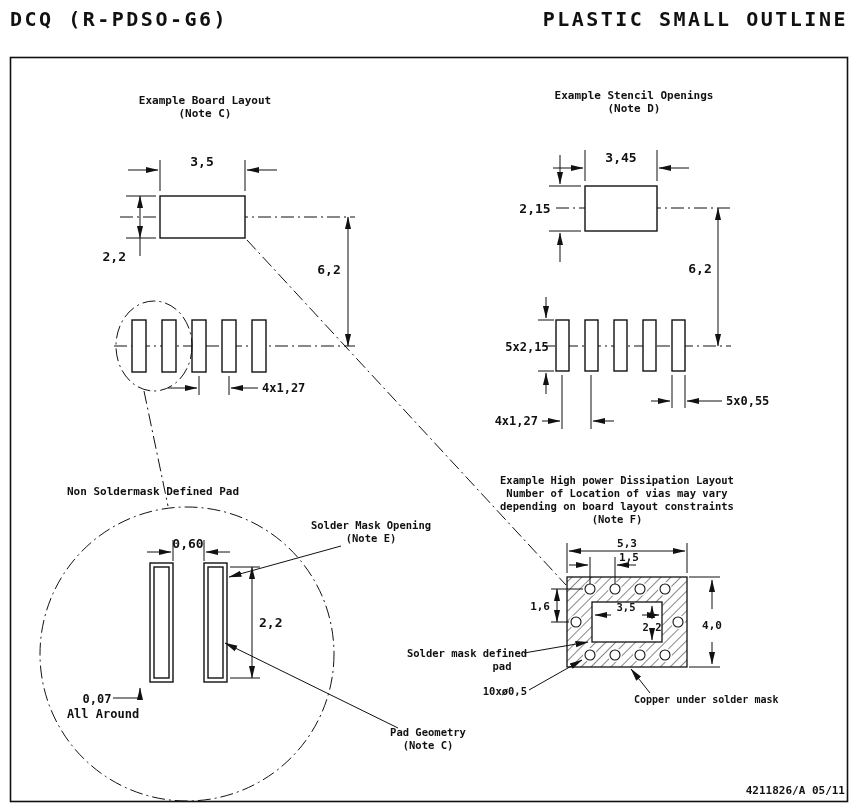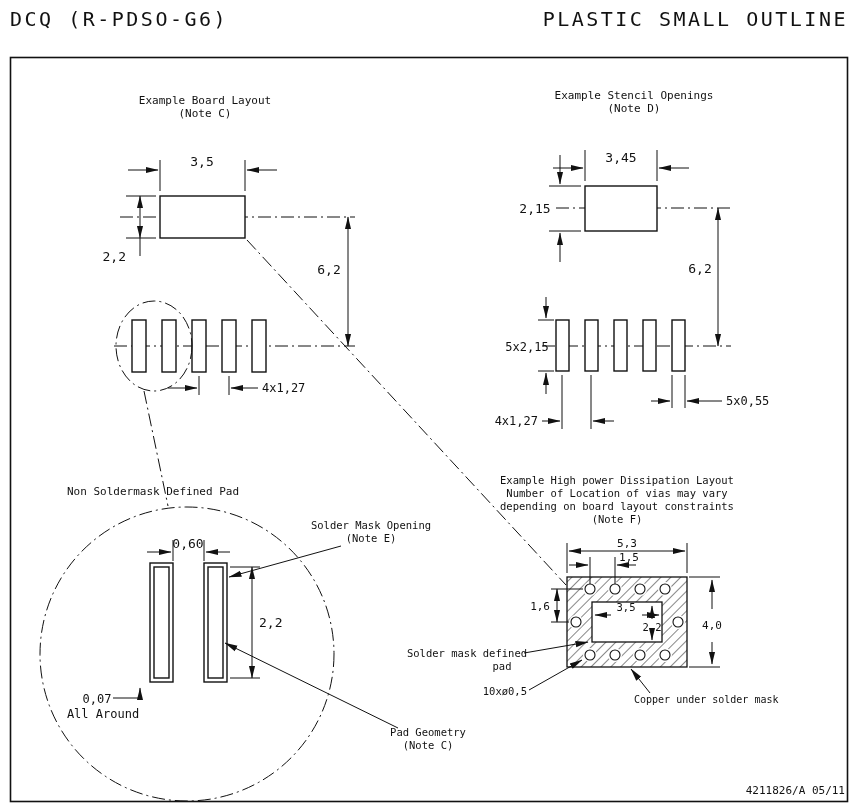--- a/index.html
+++ b/index.html
@@ -1,16 +1,16 @@
 <!DOCTYPE html>
 <html><head>
 <meta charset="utf-8">
 <style>
   html,body { margin:0; padding:0; background:#f4f4f4; }
-  .page { width:858px; height:812px; background:#ffffff; position:relative; margin:0 auto; }
+  .page { width:858px; height:812px; background:#ffffff; position:relative; margin:0 auto;font-weight:bold; }
   svg { font-family:"DejaVu Sans Mono", monospace; display:block; }
   text { fill:#111; }
   .hdr  { font-size:20px; letter-spacing:2.5px; }
   .t13  { font-size:13px; }
   .t12  { font-size:12px; }
   .t11  { font-size:11px; }
   .t10  { font-size:10.5px; }
   .t10s { font-size:10px; }
   .mid  { text-anchor:middle; }
   .end  { text-anchor:end; }

